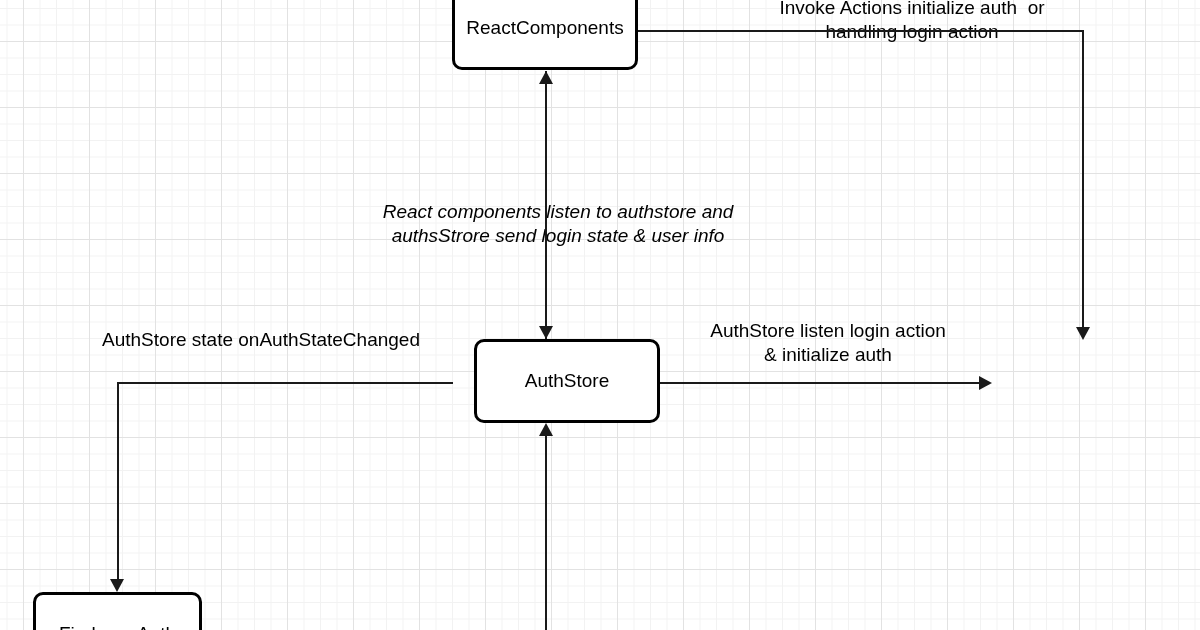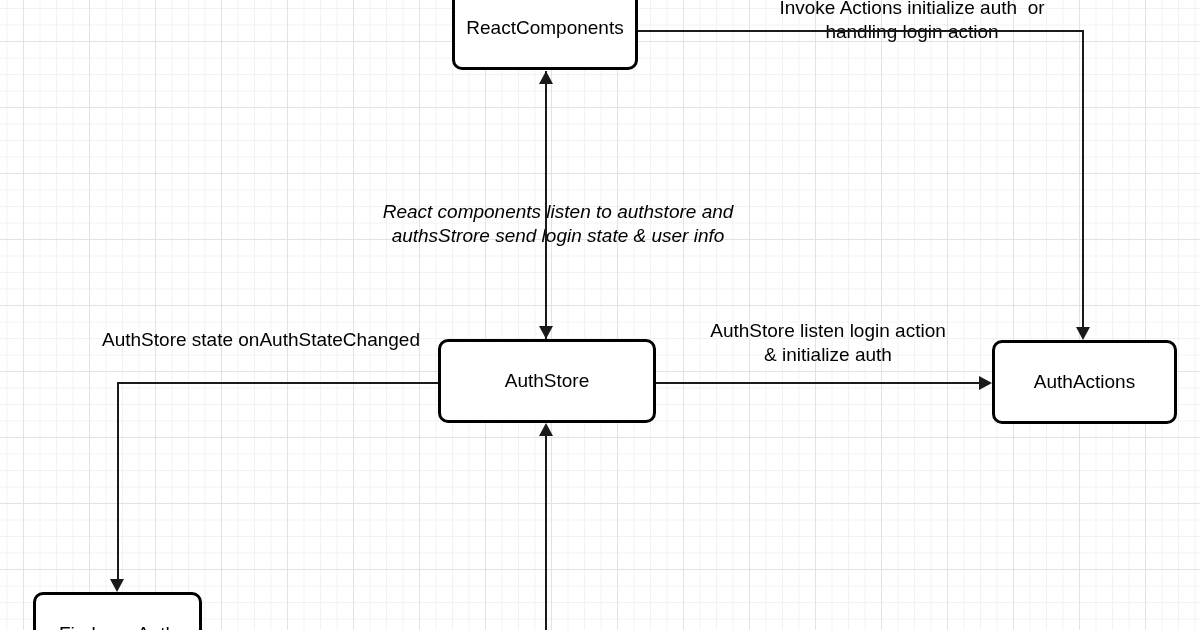--- a/index.html
+++ b/index.html
@@ -59,21 +59,21 @@
     width: 0;
     height: 0;
     z-index: 2;
   }
   .arrow.up    { border-left: 7px solid transparent; border-right: 7px solid transparent; border-bottom: 13px solid #1a1a1a; }
   .arrow.down  { border-left: 7px solid transparent; border-right: 7px solid transparent; border-top: 13px solid #1a1a1a; }
   .arrow.right { border-top: 7px solid transparent; border-bottom: 7px solid transparent; border-left: 13px solid #1a1a1a; }
 
   
   #node-react-components { left: 452px; top: -15px; width: 186px; height: 85px; }
-  #node-auth-store       { left: 438px; top: 339px; width: 218px; height: 84px; text-align: right; }
+  #node-auth-store       { left: 474px; top: 339px; width: 186px; height: 84px; text-align: right; }
   #node-auth-actions     { left: 992px; top: 340px; width: 185px; height: 84px; }
   #node-firebase-auth    { left: 33px;  top: 592px; width: 169px; height: 84px; }
 
   #label-invoke-actions        { left: 912px; top: -4px;  }
   #label-react-listen          { left: 558px; top: 200px; font-style: italic; }
   #label-onauthstatechanged    { left: 261px; top: 328px; }
   #label-listen-login-action   { left: 811px; top: 319px; margin-left: 17px; }
 
   #e1-line       { left: 545px;  top: 71px;  width: 2px;   height: 268px; }
   #e1-arrow-top  { left: 539px;  top: 71px;  }
@@ -127,21 +127,18 @@
   <div class="arrow up" id="e5-arrow"></div>
 
   <div class="node" id="node-react-components">
     <span>ReactComponents</span>
   </div>
 
   <div class="node" id="node-auth-store">
     <span>AuthStore</span>
   </div>
 
-  <div class="node" id="node-auth-actions">
-    <span>AuthActions</span>
-  </div>
 
   <div class="node" id="node-firebase-auth">
     <span>Firebase Auth</span>
   </div>
 
 </div>
 
 </body></html>

